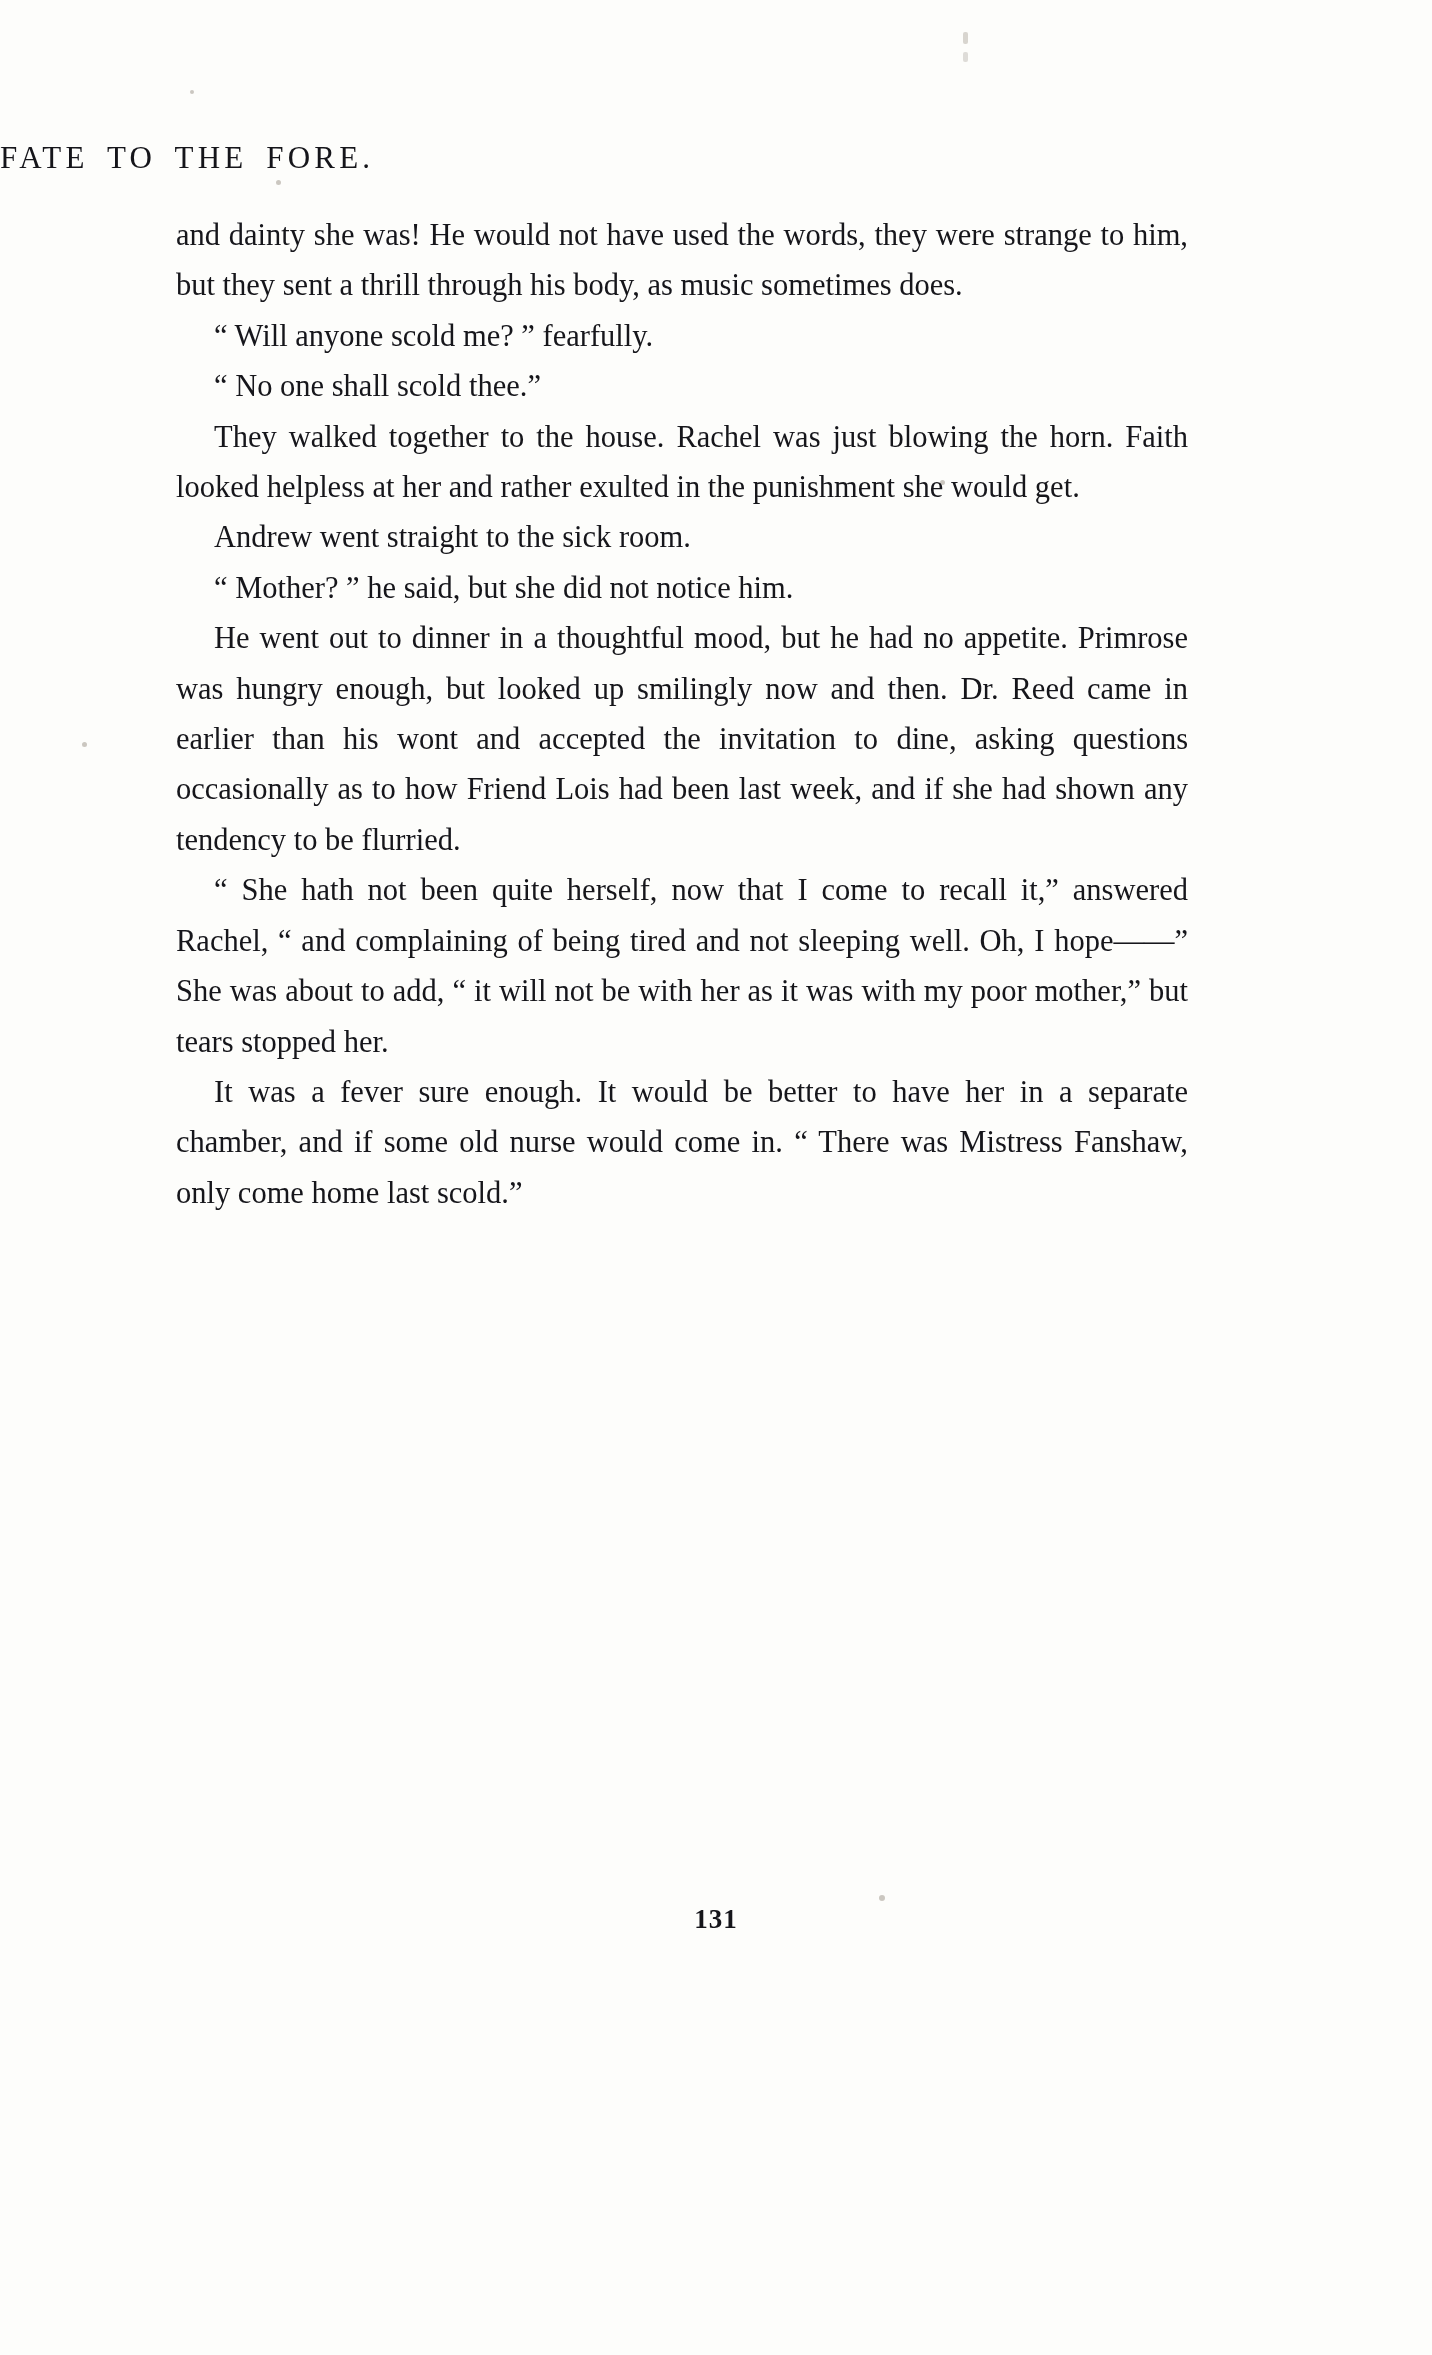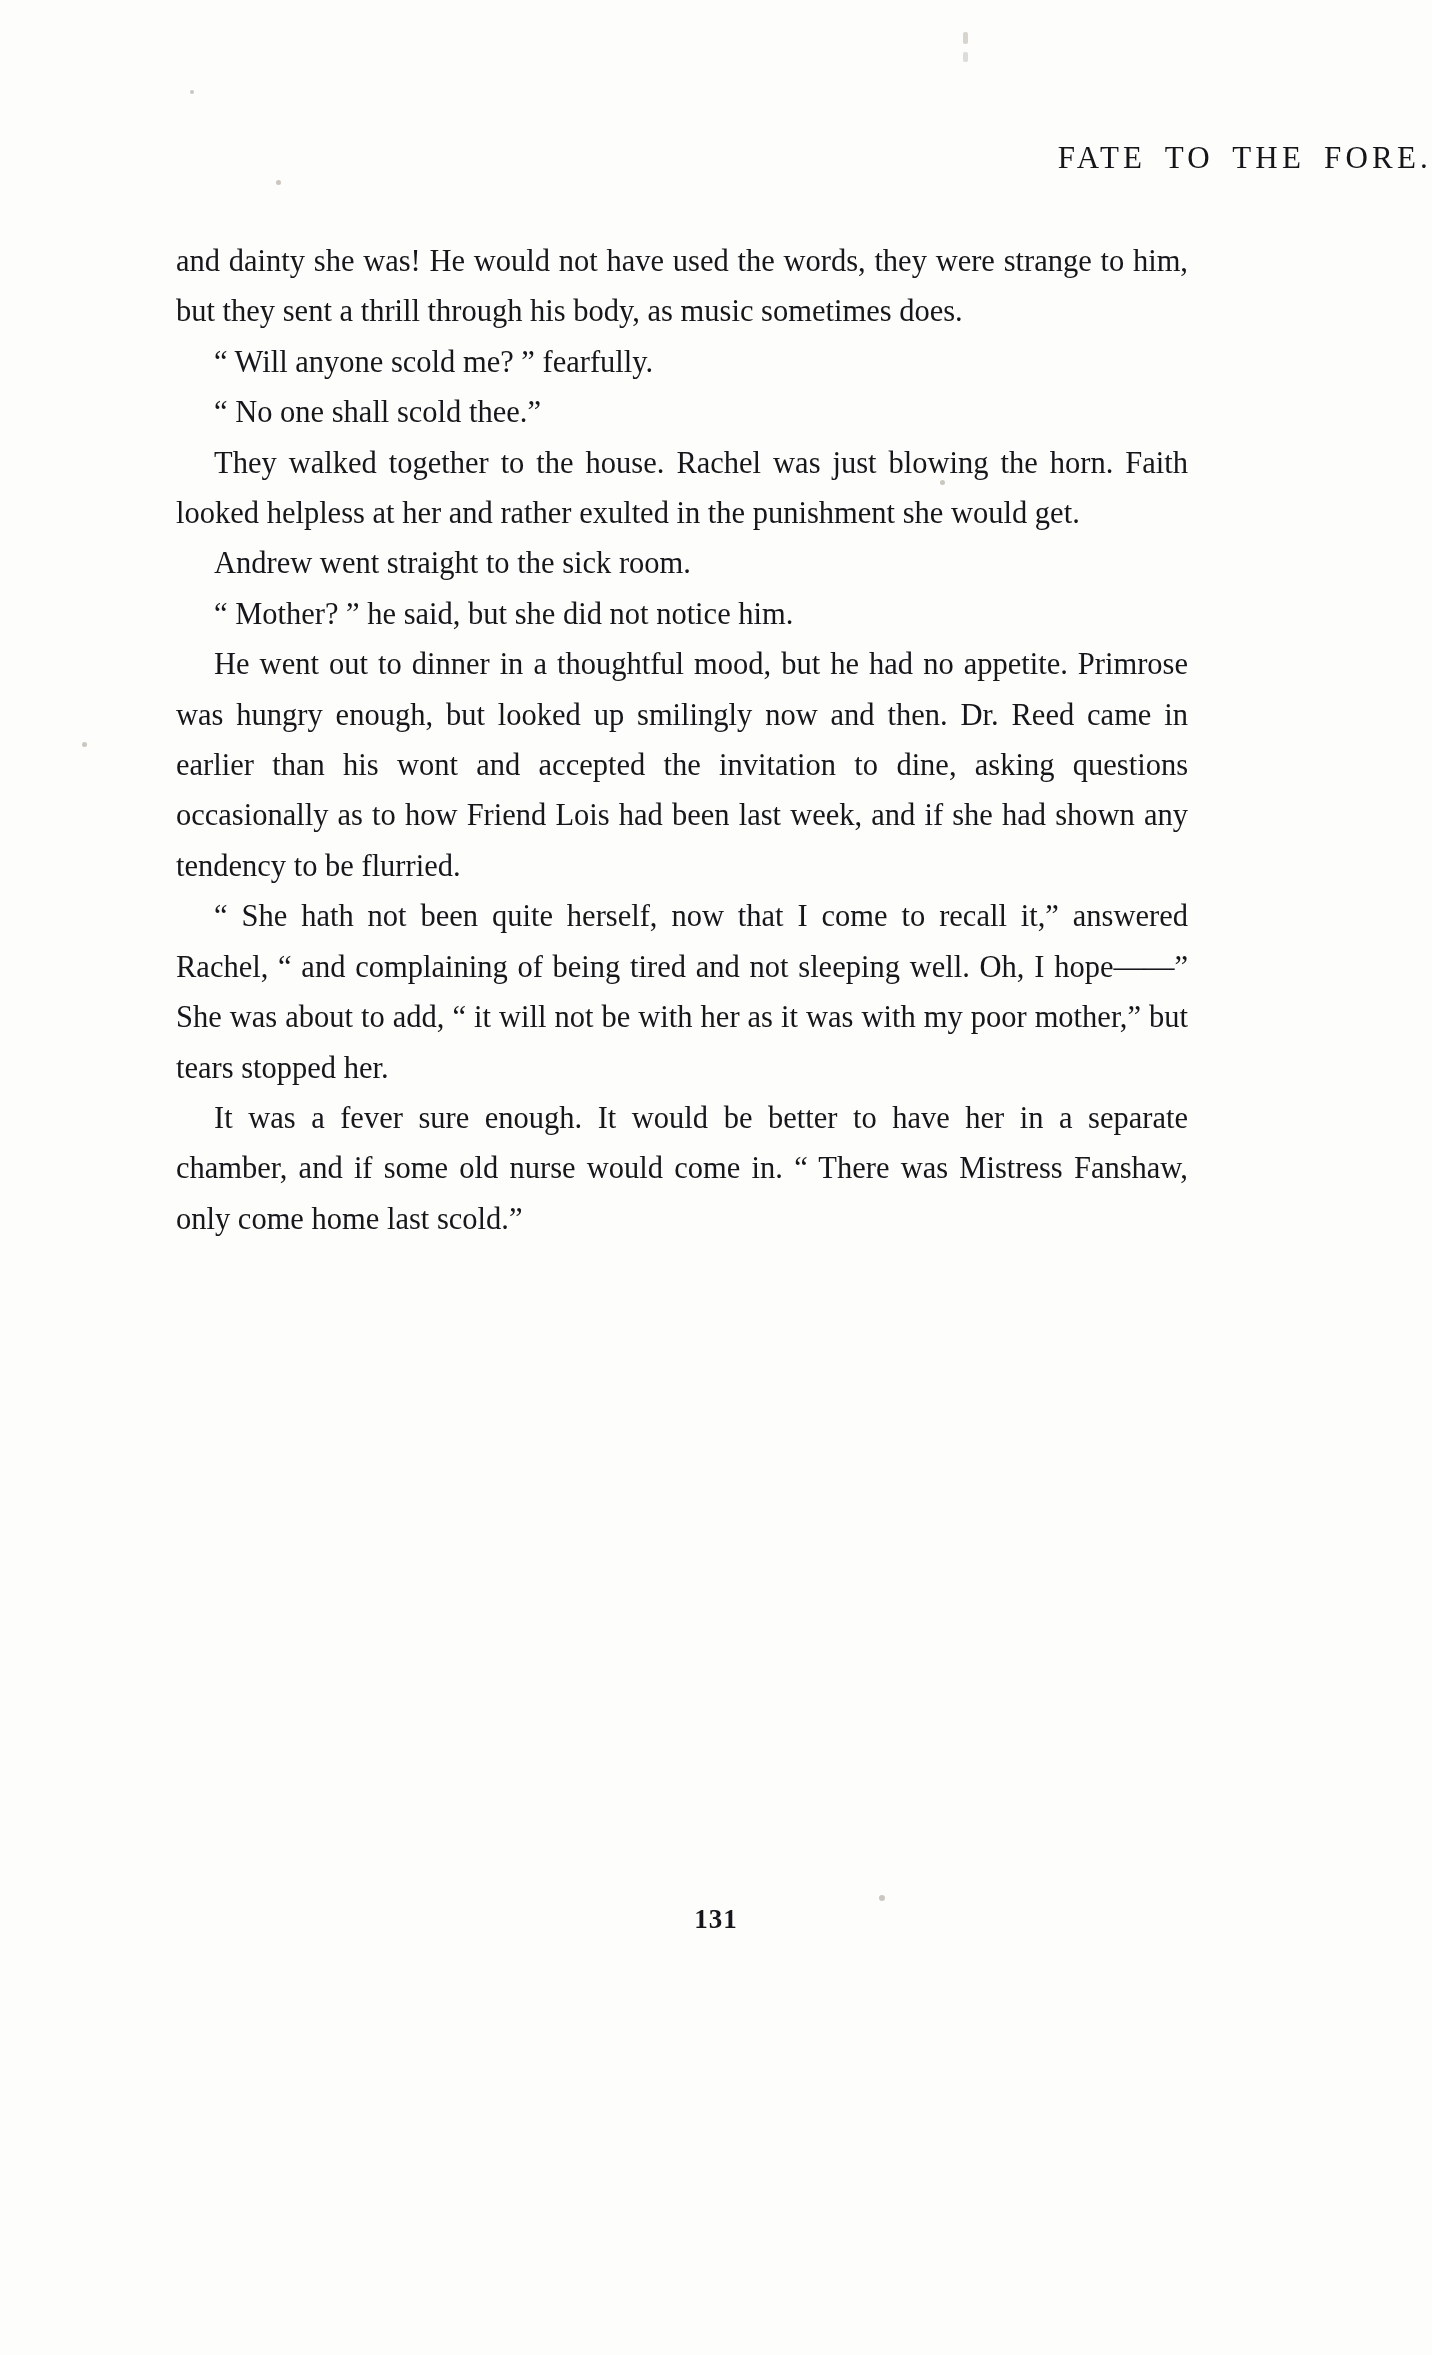--- a/index.html
+++ b/index.html
@@ -36,31 +36,31 @@
   .s4 { left: 276px; top: 180px; width: 5px;  height: 5px; }
   .s5 { left: 940px; top: 480px; width: 5px;  height: 5px; }
   .s6 { left: 82px;  top: 742px; width: 5px;  height: 5px; }
   .s7 { left: 879px; top: 1895px;width: 6px;  height: 6px; }
 
   .header {
     position: absolute;
     left: 0;
     top: 140px;
     width: 1432px;
-    text-align: right;
+    text-align: left;
     font-size: 31px;
     letter-spacing: 4.2px;
     word-spacing: 7px;
     color: #15151a;
     font-family: "Liberation Serif", "DejaVu Serif", serif;
   }
   .body-text {
     position: absolute;
     left: 176px;
-    top: 236px;
+    top: 210px;
     width: 1012px;
     font-size: 30.5px;
     line-height: 50.4px;
     text-align: justify;
     text-justify: inter-word;
     color: #16161b;
     hyphens: none;
   }
   .body-text p {
     margin: 0;

